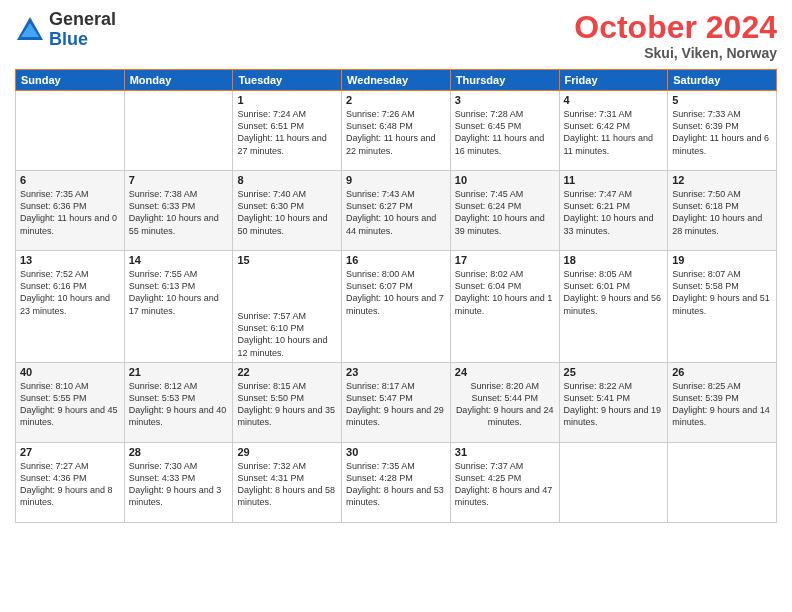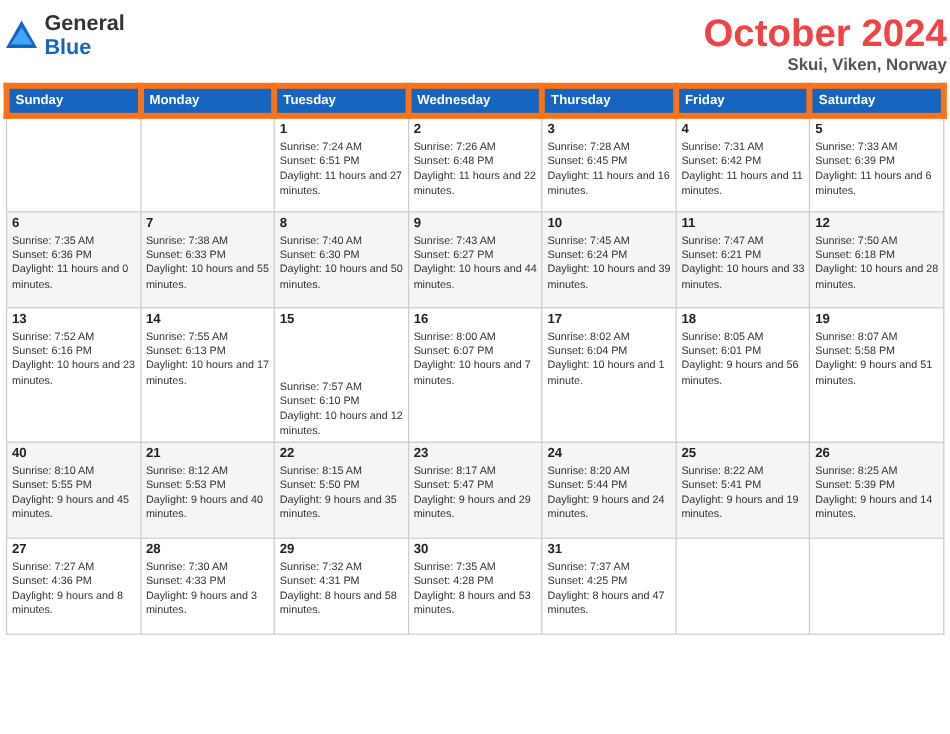--- a/index.html
+++ b/index.html
@@ -6,21 +6,21 @@
     body {
       width: 792px;
       height: 612px;
       background: #fff;
       font-family: Arial, sans-serif;
       overflow: hidden;
     }
     .page {
       width: 792px;
       height: 612px;
-      padding: 10px 3px;
+      padding: 10px 15px;
     }
     .header {
       display: flex;
       justify-content: space-between;
       align-items: flex-start;
       margin-bottom: 8px;
     }
     .logo {
       display: flex;
       align-items: center;
@@ -63,21 +63,21 @@
       width: 100%;
       border-collapse: collapse;
       font-size: 10px;
     }
     .calendar th {
       background-color: #1565c0;
       color: #fff;
       text-align: left;
       padding: 4px 5px;
       font-size: 11px;
-      border: 5px solid #f97316;
+      border: 1px solid #f97316;
     }
     .calendar td {
       border: 1px solid #ccc;
       vertical-align: top;
       padding: 3px 4px;
       width: calc(100% / 7);
       height: 80px;
       background: #fff;
     }
     .calendar tr:nth-child(even) td {
@@ -274,21 +274,21 @@
 Daylight: 9 hours and 35 minutes.</div>
           </td>
           <td>
             <div class="day-number">23</div>
             <div class="day-info" style="white-space: pre-line;">Sunrise: 8:17 AM
 Sunset: 5:47 PM
 Daylight: 9 hours and 29 minutes.</div>
           </td>
           <td>
             <div class="day-number">24</div>
-            <div class="day-info" style="white-space: pre-line;">Sunrise: 8:20 AM
+            <div class="day-info" style="white-space: pre-line; text-align: center;">Sunrise: 8:20 AM
 Sunset: 5:44 PM
 Daylight: 9 hours and 24 minutes.</div>
           </td>
           <td>
             <div class="day-number">25</div>
             <div class="day-info" style="white-space: pre-line;">Sunrise: 8:22 AM
 Sunset: 5:41 PM
 Daylight: 9 hours and 19 minutes.</div>
           </td>
           <td>

